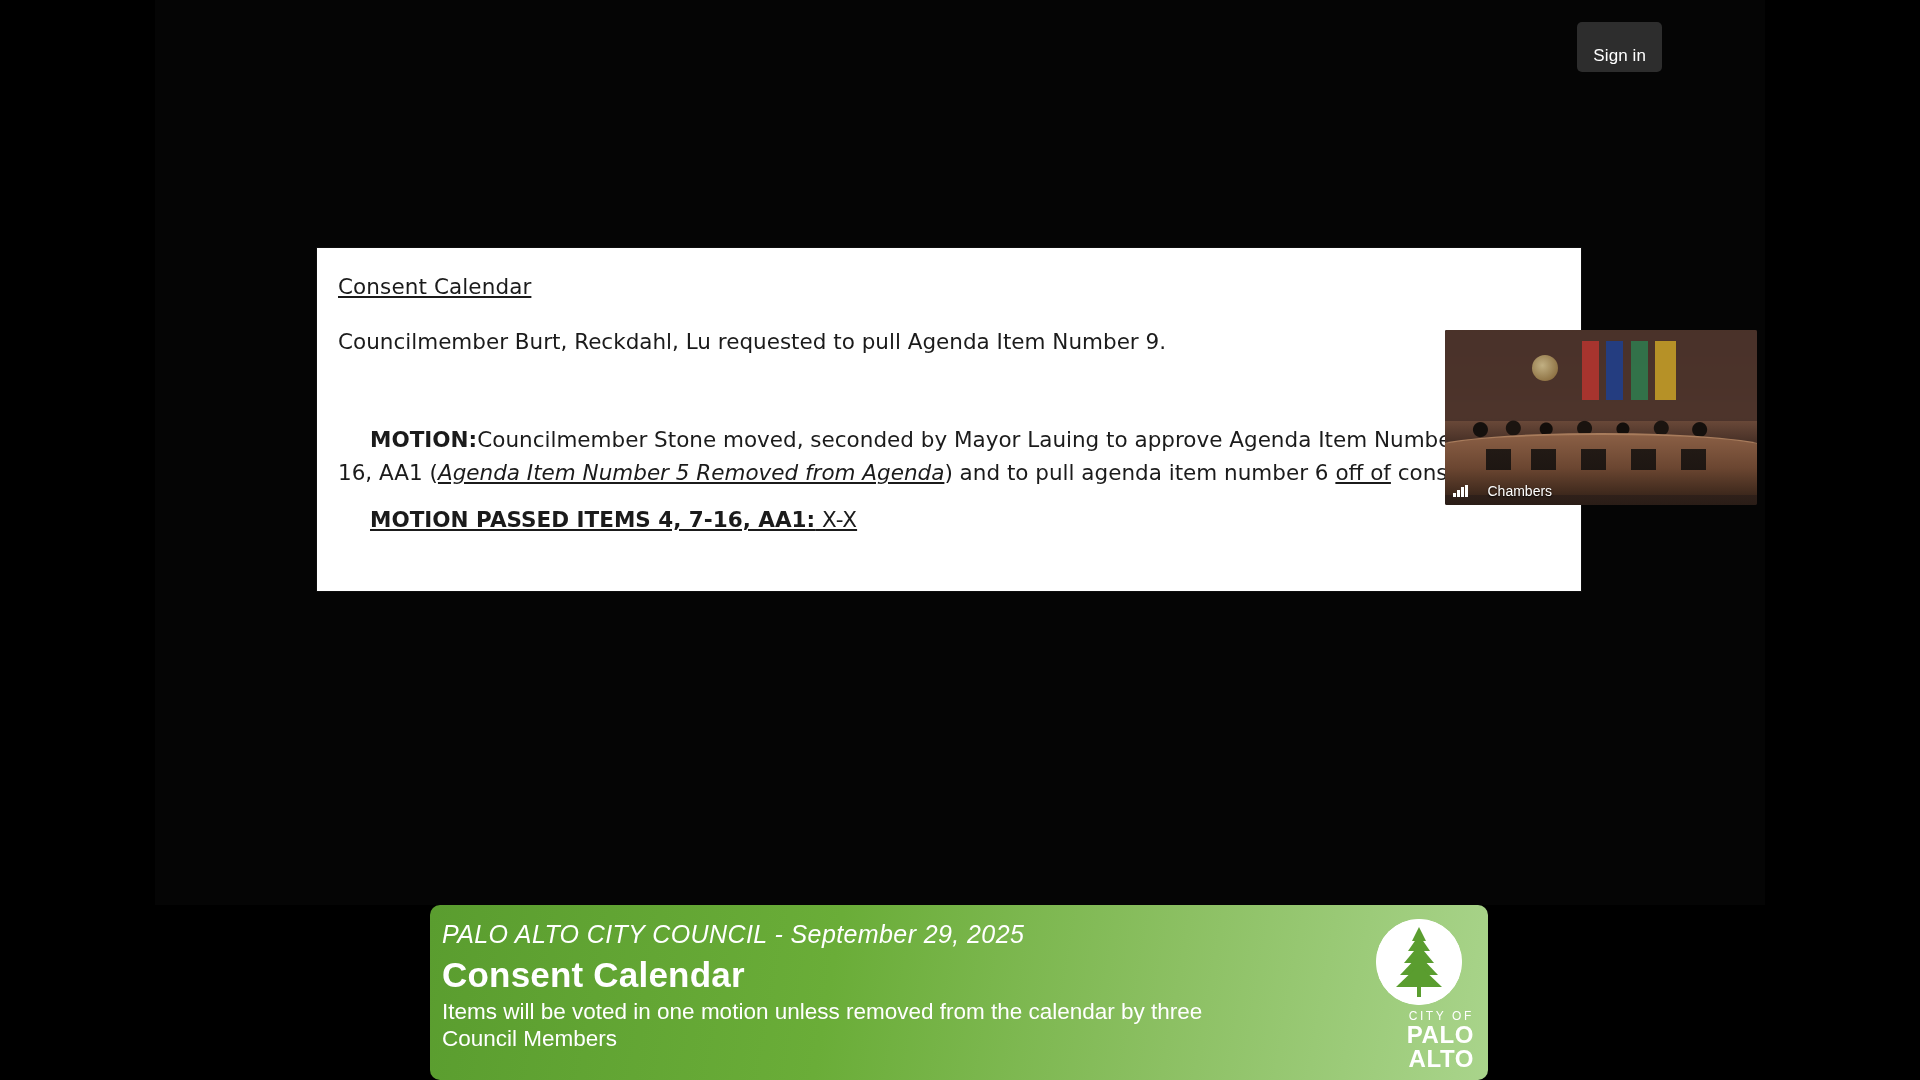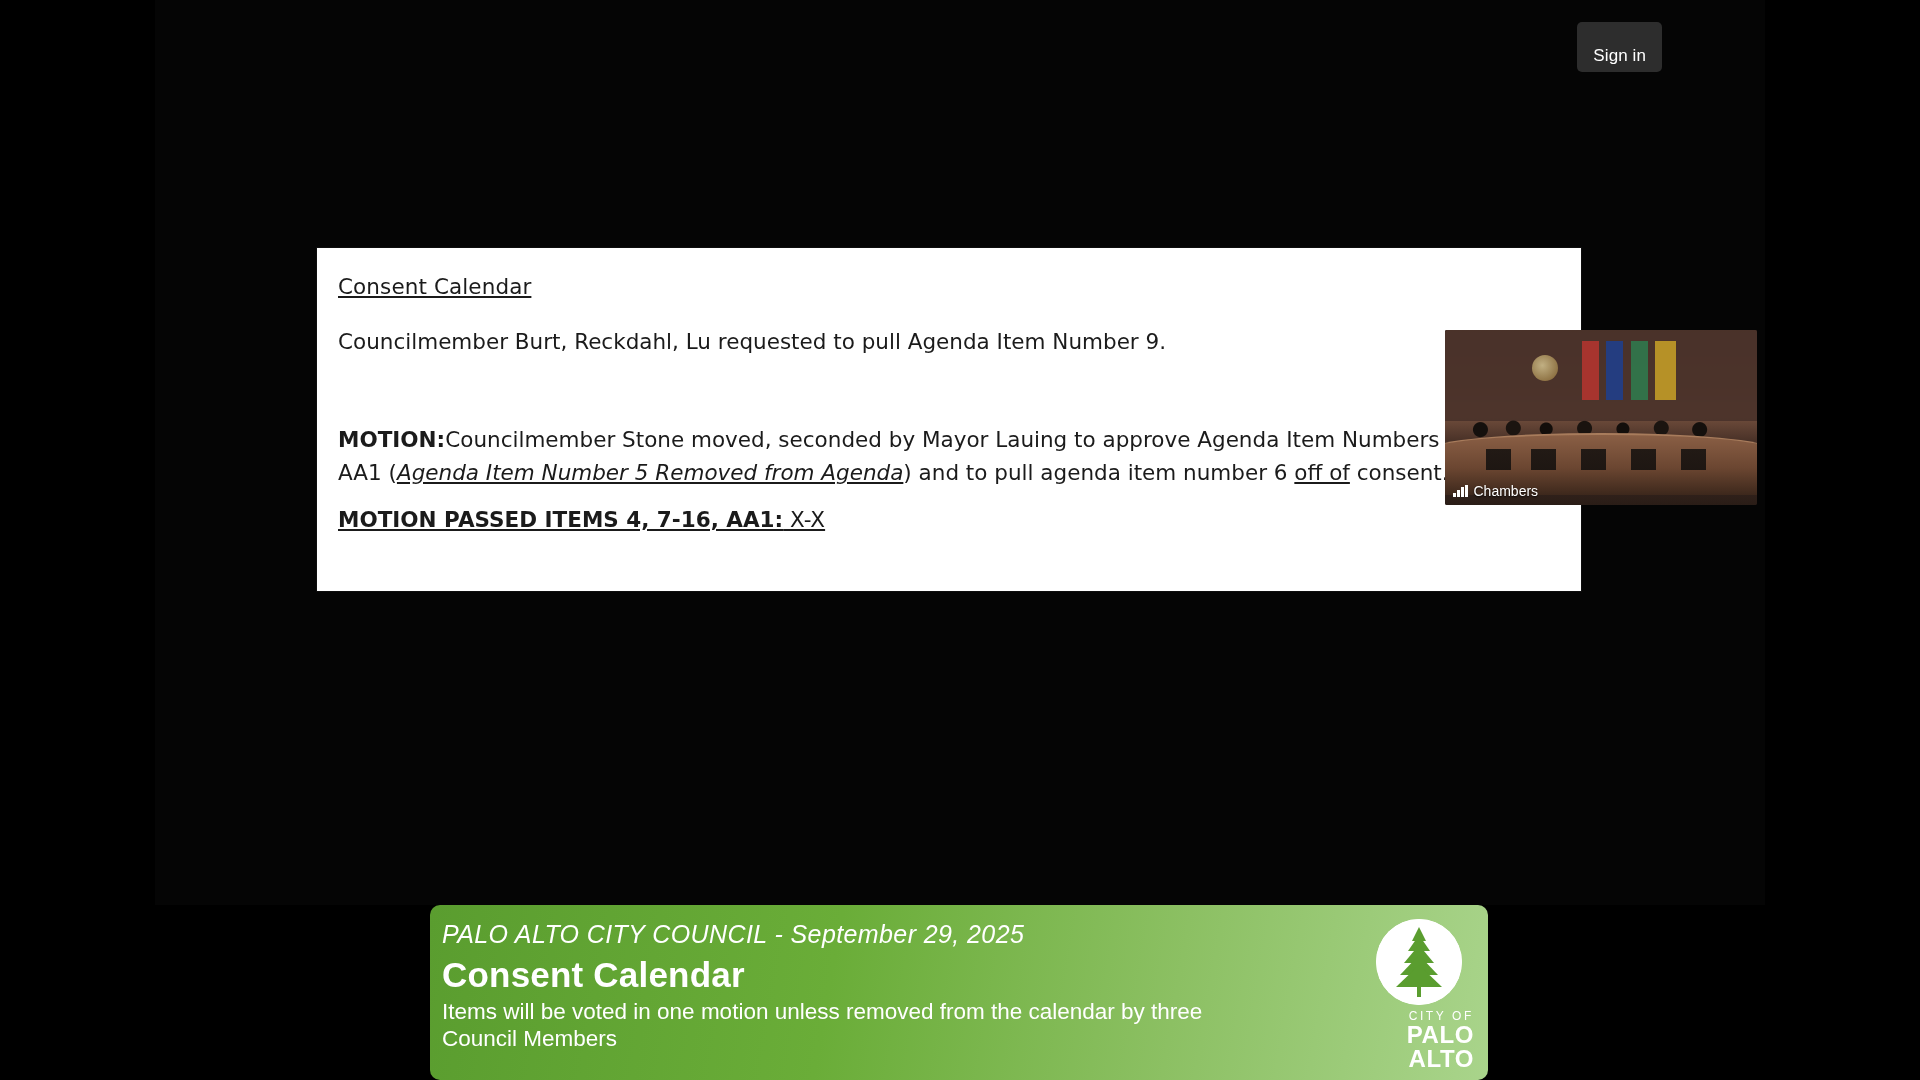--- a/index.html
+++ b/index.html
@@ -65,21 +65,21 @@
   .doc-heading {
     text-decoration: underline;
     font-size: 21.5px;
     margin: 0 0 22px 0;
     letter-spacing: 0.1px;
   }
   .doc-p {
     margin: 0 0 14px 0;
   }
   .gap { height: 50px; }
-  .bold { font-weight: bold; }
+  .bold { font-weight: bold; margin-left: 32px; }
   .ital { font-style: italic; text-decoration: underline; }
   .uline { text-decoration: underline; }
   .motion-line { margin: 0 0 12px 0; }
   .passed-line { margin: 14px 0 0 0; }
   .redline { text-decoration: underline; }
 
   
   .thumb {
     position: absolute;
     left: 1445px;
@@ -158,21 +158,21 @@
     background:
       linear-gradient(90deg, transparent 0 4%, #0b0b0b 4% 14%, transparent 14% 22%, #0b0b0b 22% 32%, transparent 32% 42%, #0b0b0b 42% 52%, transparent 52% 62%, #0b0b0b 62% 72%, transparent 72% 82%, #0b0b0b 82% 92%, transparent 92%);
     opacity: 0.8;
   }
   .thumb-label {
     position: absolute;
     left: 8px;
     bottom: 6px;
     display: flex;
     align-items: center;
-    gap: 6px;
+    gap: 20px;
     color: #fff;
     font-size: 14px;
     text-shadow: 0 1px 2px rgba(0,0,0,0.9);
   }
   .bars {
     display: inline-flex;
     align-items: flex-end;
     gap: 1.5px;
     height: 12px;
   }

